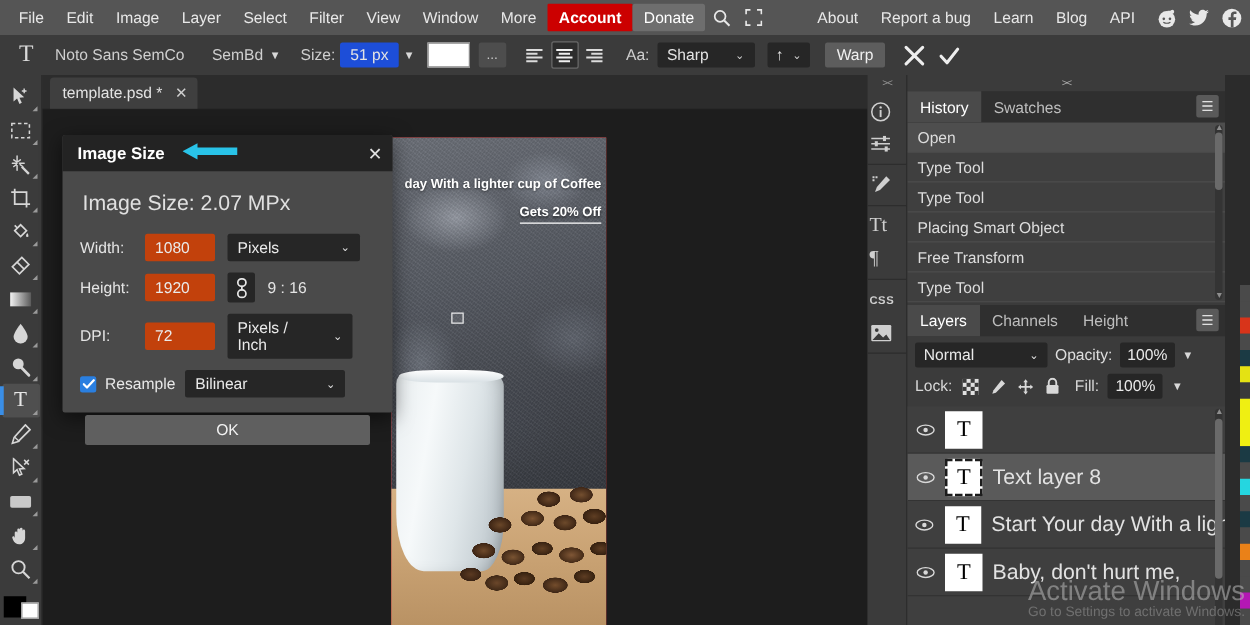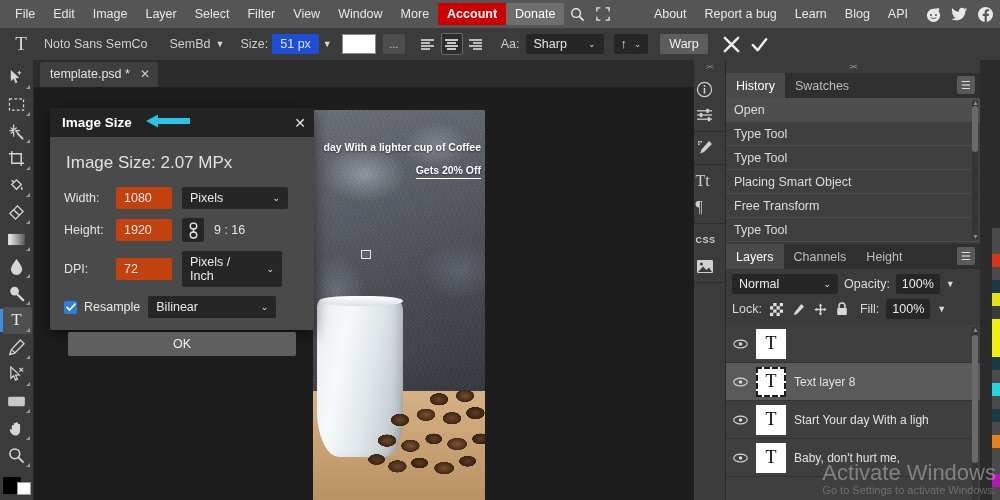--- a/index.html
+++ b/index.html
@@ -253,21 +253,21 @@
     width:30px; height:30px; background:#ffffff; color:#000;
     font-family:"Liberation Serif",serif; font-size:18px;
     display:flex; align-items:center; justify-content:center;
   }
   .thumb-t.act { outline:2px dashed #1c1c1c; outline-offset:-2px; }
   .thumb-img { width:30px; height:30px; position:relative;
     background:linear-gradient(150deg,#8c9097,#5a5d64 55%,#b98f60 78%,#6b4a2c 100%); }
   .thumb-img .so { position:absolute; right:1px; bottom:1px; width:11px; height:11px;
     background:#111; display:flex; align-items:center; justify-content:center; }
   .thumb-img .so i { display:block; width:5px; height:5px; border:1px solid #fff; }
-  .lname { color:#e2e2e2; font-size:12px; white-space:nowrap; overflow:hidden; }
+  .lname { color:#e2e2e2; font-size:17px; white-space:nowrap; overflow:hidden; }
 
   
   .swatchstrip { position:absolute; right:0; top:228px; width:8px; height:272px; background:#4a4a4a; }
   .swatchstrip i { display:block; width:100%; }
 
   
   .watermark { position:absolute; right:4px; bottom:4px; text-align:left; pointer-events:none; }
   .wm1 { color:#b9b9b9; font-size:22px; opacity:.55; line-height:22px; white-space:nowrap; }
   .wm2 { color:#9f9f9f; font-size:11px; opacity:.5; white-space:nowrap; }
 </style>

